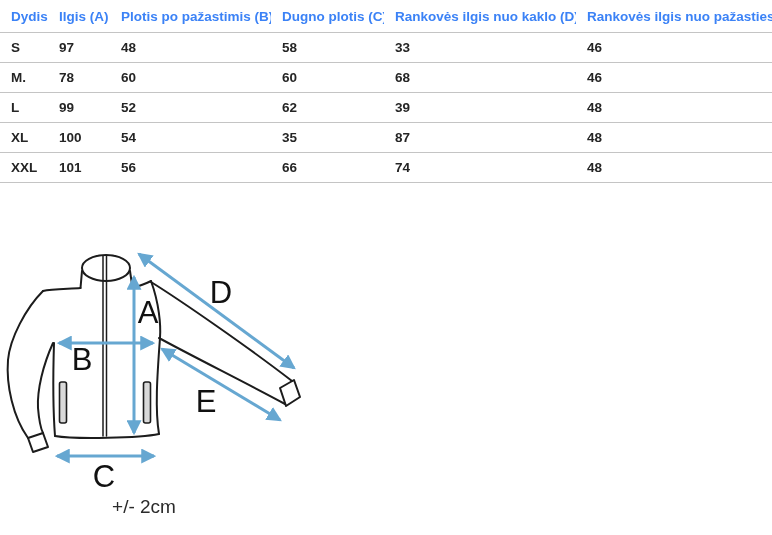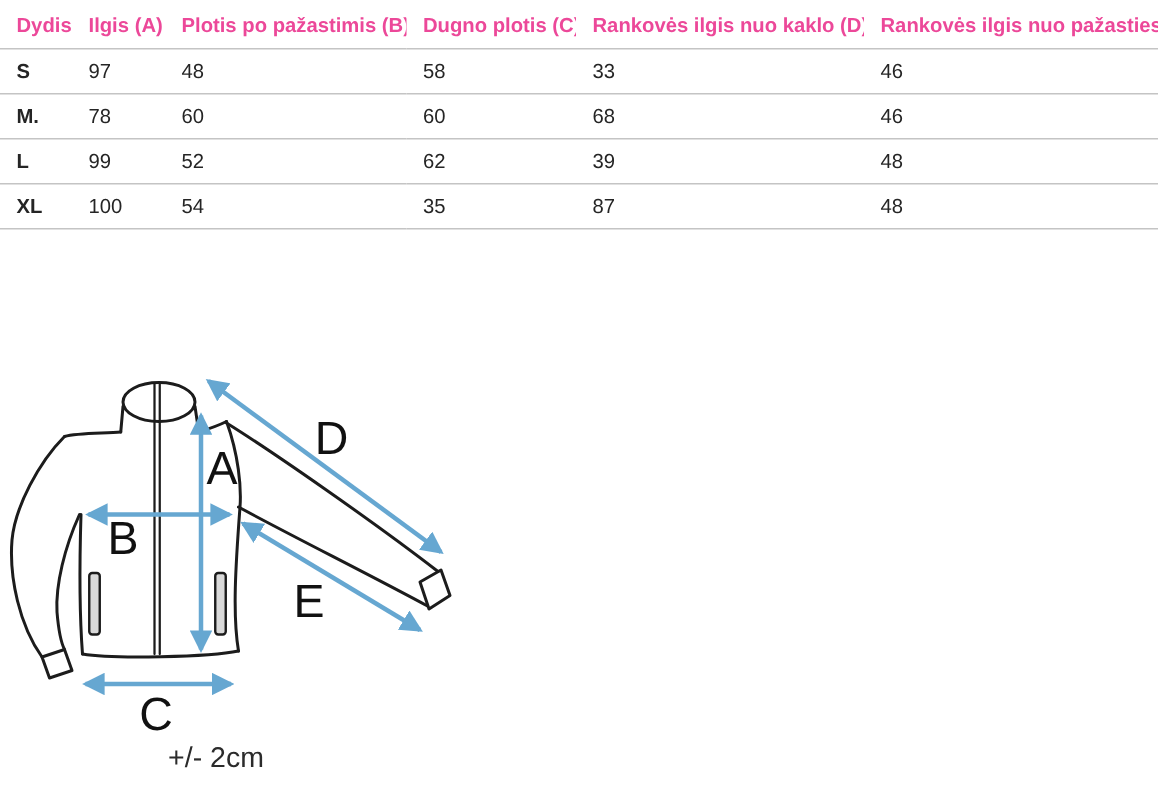--- a/index.html
+++ b/index.html
@@ -5,22 +5,22 @@
   html,body{margin:0;padding:0;background:#ffffff;}
   body{width:772px;height:535px;position:relative;overflow:hidden;
        font-family:"Liberation Sans",sans-serif;color:#222;}
 
   
   table.size-table{position:absolute;top:0;left:0;width:772px;
     border-collapse:collapse;table-layout:fixed;font-size:13.5px;}
   table.size-table th, table.size-table td{
     text-align:left;padding:0 4px 0 11px;border-bottom:1px solid #c4c4c4;
     white-space:nowrap;overflow:hidden;}
-  table.size-table th{height:32px;font-weight:bold;color:#ec4899;}
-  table.size-table td{height:29px;font-weight:normal;color:#252525;}
+  table.size-table th{height:32px;font-weight:bold;color:#3b82f6;}
+  table.size-table td{height:29px;font-weight:bold;color:#252525;}
   table.size-table td.size-col{font-weight:bold;}
 
   
   .diagram{position:absolute;top:230px;left:0;width:340px;height:305px;}
   .measure-letter{font-family:"Liberation Sans",sans-serif;font-size:31px;fill:#111;}
   .tolerance{font-family:"Liberation Sans",sans-serif;font-size:19px;fill:#2b2b2b;}
 </style>
 </head>
 <body>
 
@@ -69,20 +69,28 @@
       <td>48</td>
     </tr>
     <tr>
       <td class="size-col">XL</td>
       <td>100</td>
       <td>54</td>
       <td>35</td>
       <td>87</td>
       <td>48</td>
     </tr>
+    <tr>
+      <td class="size-col">XXL</td>
+      <td>101</td>
+      <td>56</td>
+      <td>66</td>
+      <td>74</td>
+      <td>48</td>
+    </tr>
   </tbody>
 </table>
 
 <svg class="diagram" viewBox="0 0 340 305" xmlns="http://www.w3.org/2000/svg">
   <defs>
     <marker id="ah" viewBox="0 0 10 10" refX="8.5" refY="5" markerWidth="5" markerHeight="5" orient="auto-start-reverse">
       <path d="M0,0 L10,5 L0,10 z" fill="#66a7d1"></path>
     </marker>
   </defs>
 

